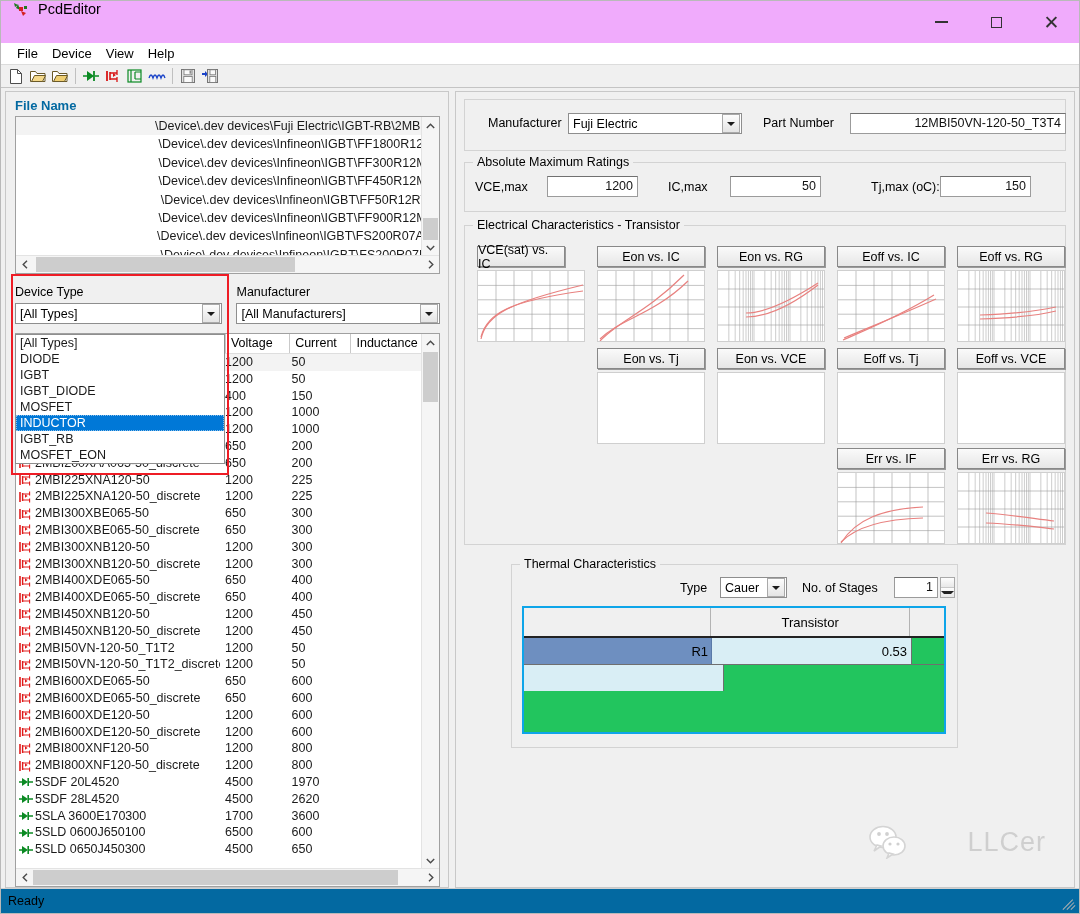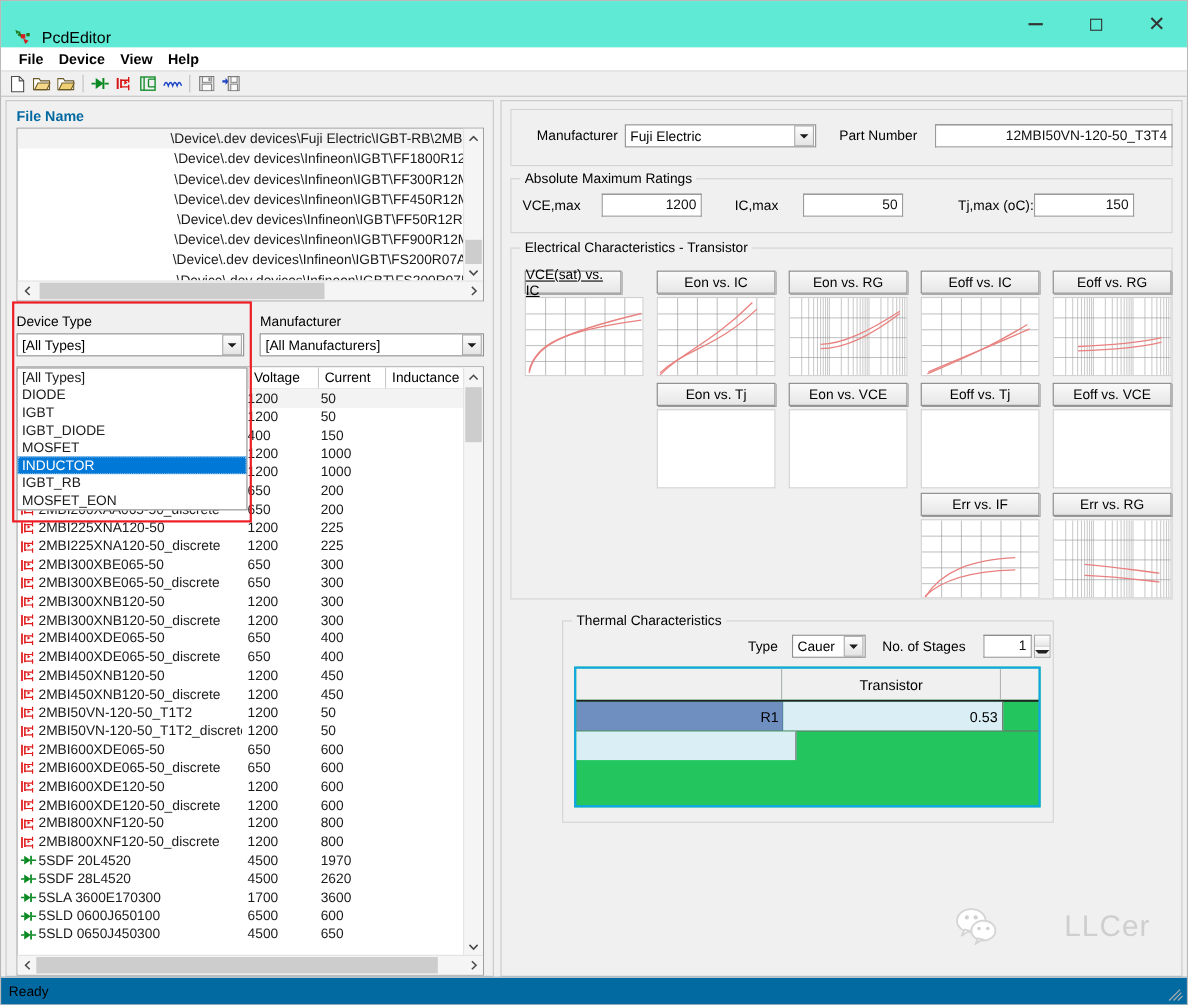--- a/index.html
+++ b/index.html
@@ -19,23 +19,23 @@
     left: 0; top: 0; width: 1080px; height: 914px;
     background: #f0f0f0;
     border: 1px solid #b9b9b9;
     box-sizing: border-box;
     display: flex;
     flex-direction: column;
   }
   
   .titlebar {
     height: 42px;
-    background: #5eead4;
-    display: flex;
-    align-items: flex-end;
+    background: #f0abfc;
+    display: flex;
+    align-items: flex-start;
     flex: none;
     position: relative;
   }
   .title-icon {
     margin-left: 11px;
     width: 18px; height: 18px;
     position: relative;
   }
   .title-text {
     margin-left: 8px;
@@ -58,21 +58,20 @@
   .close-glyph { font-size: 19px; line-height: 19px; font-family: "Liberation Sans", sans-serif; font-weight: 300;}
 
   
   .menubar {
     height: 21px;
     display: flex;
     align-items: center;
     padding-left: 9px;
     background: #ffffff;
     flex: none;
-    font-weight: bold;
   }
   .menu-item {
     font-size: 13px;
     padding: 1px 7px;
     color: #000;
   }
 
   
   .toolbar {
     height: 22px;
@@ -1081,21 +1080,21 @@
         <div class="txtbox" style="position:absolute; left:82px; top:13px; width:91px;">1200</div>
         <div style="position:absolute; left:203px; top:17px;" class="fld-label">IC,max</div>
         <div class="txtbox" style="position:absolute; left:265px; top:13px; width:91px;">50</div>
         <div style="position:absolute; left:406px; top:17px;" class="fld-label">Tj,max (oC):</div>
         <div class="txtbox" style="position:absolute; left:475px; top:13px; width:91px;">150</div>
       </div>
 
       <div class="grp" style="left:8px; top:133px; right:8px; height:320px;">
         <div class="grp-title">Electrical Characteristics - Transistor</div>
         <div id="charts-host" style="position:absolute; left:0; top:0; right:0; bottom:0;">
-            <div class="chart-card" style="left: 12px; top: 20px; width: 88px; text-decoration: underline;">
+            <div class="chart-card" style="left: 12px; top: 20px; width: 88px;">
               <div class="chart-btn">VCE(sat) vs. IC</div>
               <div class="chart-plot" style="width: 108px; height: 72px;"><svg width="108" height="72" viewBox="0 0 108 72">
                   <line x1="18" y1="0" x2="18" y2="72" stroke="#9a9a9a" stroke-width="0.6"></line>
                   <line x1="36" y1="0" x2="36" y2="72" stroke="#9a9a9a" stroke-width="0.6"></line>
                   <line x1="54" y1="0" x2="54" y2="72" stroke="#9a9a9a" stroke-width="0.6"></line>
                   <line x1="72" y1="0" x2="72" y2="72" stroke="#9a9a9a" stroke-width="0.6"></line>
                   <line x1="90" y1="0" x2="90" y2="72" stroke="#9a9a9a" stroke-width="0.6"></line>
                   <line x1="0" y1="14.4" x2="108" y2="14.4" stroke="#9a9a9a" stroke-width="0.6"></line>
                   <line x1="0" y1="28.8" x2="108" y2="28.8" stroke="#9a9a9a" stroke-width="0.6"></line>
                   <line x1="0" y1="43.2" x2="108" y2="43.2" stroke="#9a9a9a" stroke-width="0.6"></line>

